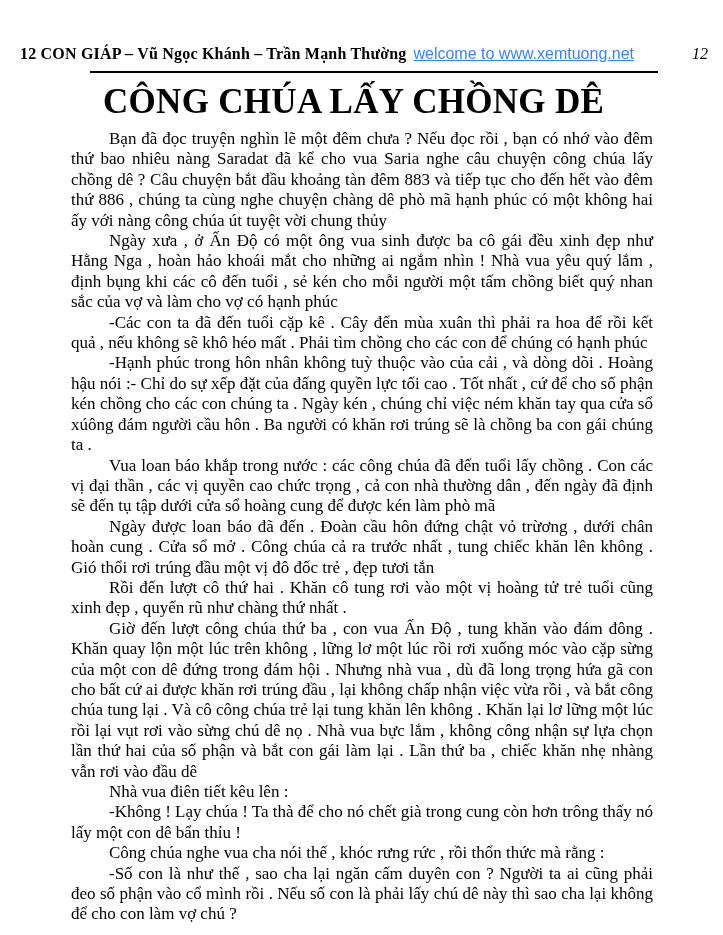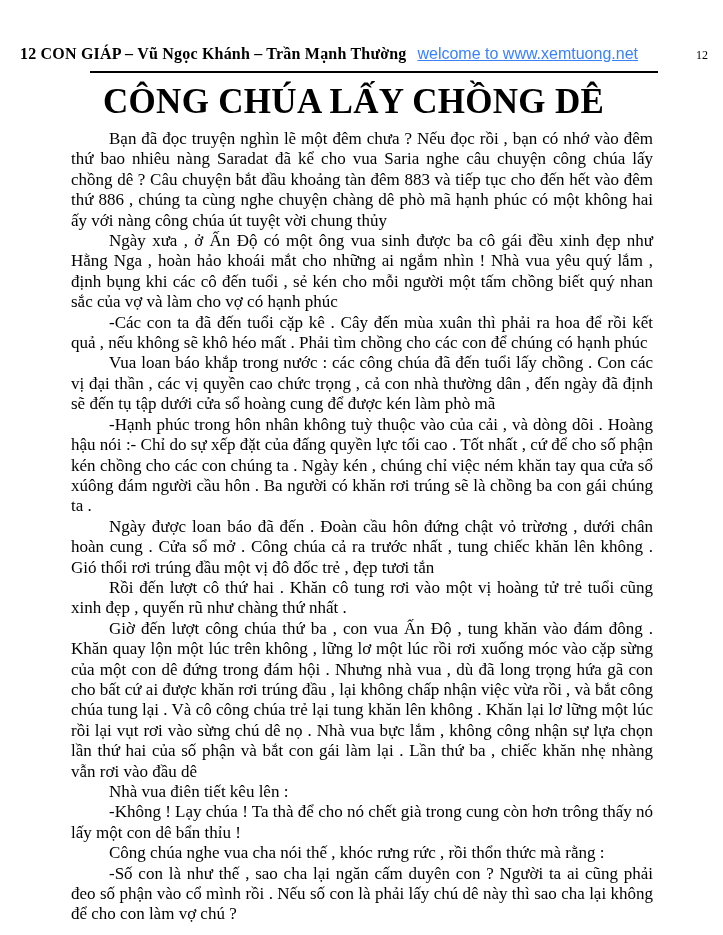--- a/index.html
+++ b/index.html
@@ -28,21 +28,22 @@
     font-family: "Liberation Sans", sans-serif;
     font-size: 16px;
     color: #3b82f6;
     text-decoration: underline;
     margin-left: auto;
     margin-right: 58px;
     white-space: nowrap;
     cursor: pointer;
   }
   .page-number {
-    font-size: 12px;
+    font-size: 16px;
+    font-style: italic;
   }
   .rule {
     border-top: 2px solid #000000;
     margin: 8px 65px 0 90px;
     height: 0;
   }
   .story-title {
     font-size: 35px;
     font-weight: bold;
     margin: 9px 0 5px 103px;
@@ -73,22 +74,22 @@
   </div>
 
   <div class="rule"></div>
 
   <div class="story-title">CÔNG CHÚA LẤY CHỒNG DÊ</div>
 
   <div class="body-text">
     <p class="italic">Bạn đã đọc truyện nghìn lẽ một đêm chưa ? Nếu đọc rồi , bạn có nhớ vào đêm thứ bao nhiêu nàng Saradat đã kể cho vua Saria nghe câu chuyện công chúa lấy chồng dê ? Câu chuyện bắt đầu khoảng tàn đêm 883 và tiếp tục cho đến hết vào đêm thứ 886 , chúng ta cùng nghe chuyện chàng dê phò mã hạnh phúc có một không hai ấy với nàng công chúa út tuyệt vời chung thủy</p>
     <p>Ngày xưa , ở Ấn Độ có một ông vua sinh được ba cô gái đều xinh đẹp như Hằng Nga , hoàn hảo khoái mắt cho những ai ngắm nhìn ! Nhà vua yêu quý lắm , định bụng khi các cô đến tuổi , sẻ kén cho mỗi người một tấm chồng biết quý nhan sắc của vợ và làm cho vợ có hạnh phúc</p>
     <p>-Các con ta đã đến tuổi cặp kê . Cây đến mùa xuân thì phải ra hoa để rồi kết quả , nếu không sẽ khô héo mất . Phải tìm chồng cho các con để chúng có hạnh phúc</p>
+    <p>-Hạnh phúc trong hôn nhân không tuỳ thuộc vào của cải , và dòng dõi . Hoàng hậu nói :- Chỉ do sự xếp đặt của đấng quyền lực tối cao . Tốt nhất , cứ để cho số phận kén chồng cho các con chúng ta . Ngày kén , chúng chỉ việc ném khăn tay qua cửa sổ xúông đám người cầu hôn . Ba người có khăn rơi trúng sẽ là chồng ba con gái chúng ta .</p>
     <p>Vua loan báo khắp trong nước : các công chúa đã đến tuổi lấy chồng . Con các vị đại thần , các vị quyền cao chức trọng , cả con nhà thường dân , đến ngày đã định sẽ đến tụ tập dưới cửa sổ hoàng cung để được kén làm phò mã</p>
-    <p>-Hạnh phúc trong hôn nhân không tuỳ thuộc vào của cải , và dòng dõi . Hoàng hậu nói :- Chỉ do sự xếp đặt của đấng quyền lực tối cao . Tốt nhất , cứ để cho số phận kén chồng cho các con chúng ta . Ngày kén , chúng chỉ việc ném khăn tay qua cửa sổ xúông đám người cầu hôn . Ba người có khăn rơi trúng sẽ là chồng ba con gái chúng ta .</p>
     <p>Ngày được loan báo đã đến . Đoàn cầu hôn đứng chật vỏ trừơng , dưới chân hoàn cung . Cửa sổ mở . Công chúa cả ra trước nhất , tung chiếc khăn lên không . Gió thổi rơi trúng đầu một vị đô đốc trẻ , đẹp tươi tắn</p>
     <p>Rồi đến lượt cô thứ hai . Khăn cô tung rơi vào một vị hoàng tử trẻ tuổi cũng xinh đẹp , quyến rũ như chàng thứ nhất .</p>
     <p>Giờ đến lượt công chúa thứ ba , con vua Ấn Độ , tung khăn vào đám đông . Khăn quay lộn một lúc trên không , lững lơ một lúc rồi rơi xuống móc vào cặp sừng của một con dê đứng trong đám hội . Nhưng nhà vua , dù đã long trọng hứa gã con cho bất cứ ai được khăn rơi trúng đầu , lại không chấp nhận việc vừa rồi , và bắt công chúa tung lại . Và cô công chúa trẻ lại tung khăn lên không . Khăn lại lơ lững một lúc rồi lại vụt rơi vào sừng chú dê nọ . Nhà vua bực lắm , không công nhận sự lựa chọn lần thứ hai của số phận và bắt con gái làm lại . Lần thứ ba , chiếc khăn nhẹ nhàng vẫn rơi vào đầu dê</p>
     <p>Nhà vua điên tiết kêu lên :</p>
     <p>-Không ! Lạy chúa ! Ta thà để cho nó chết già trong cung còn hơn trông thấy nó lấy một con dê bẩn thỉu !</p>
     <p>Công chúa nghe vua cha nói thế , khóc rưng rức , rồi thổn thức mà rằng :</p>
     <p>-Số con là như thế , sao cha lại ngăn cấm duyên con ? Người ta ai cũng phải đeo số phận vào cổ mình rồi . Nếu số con là phải lấy chú dê này thì sao cha lại không để cho con làm vợ chú ?</p>
 
   </div>
 

